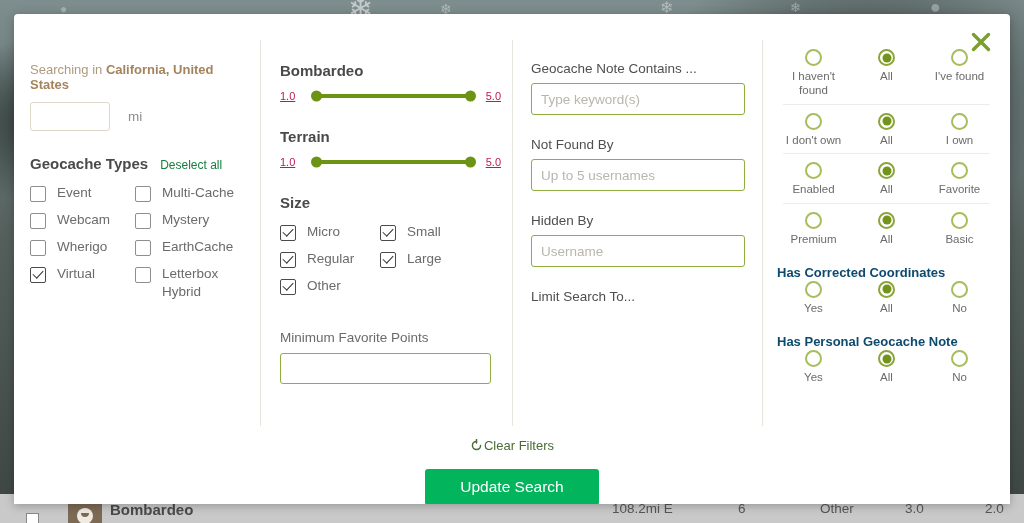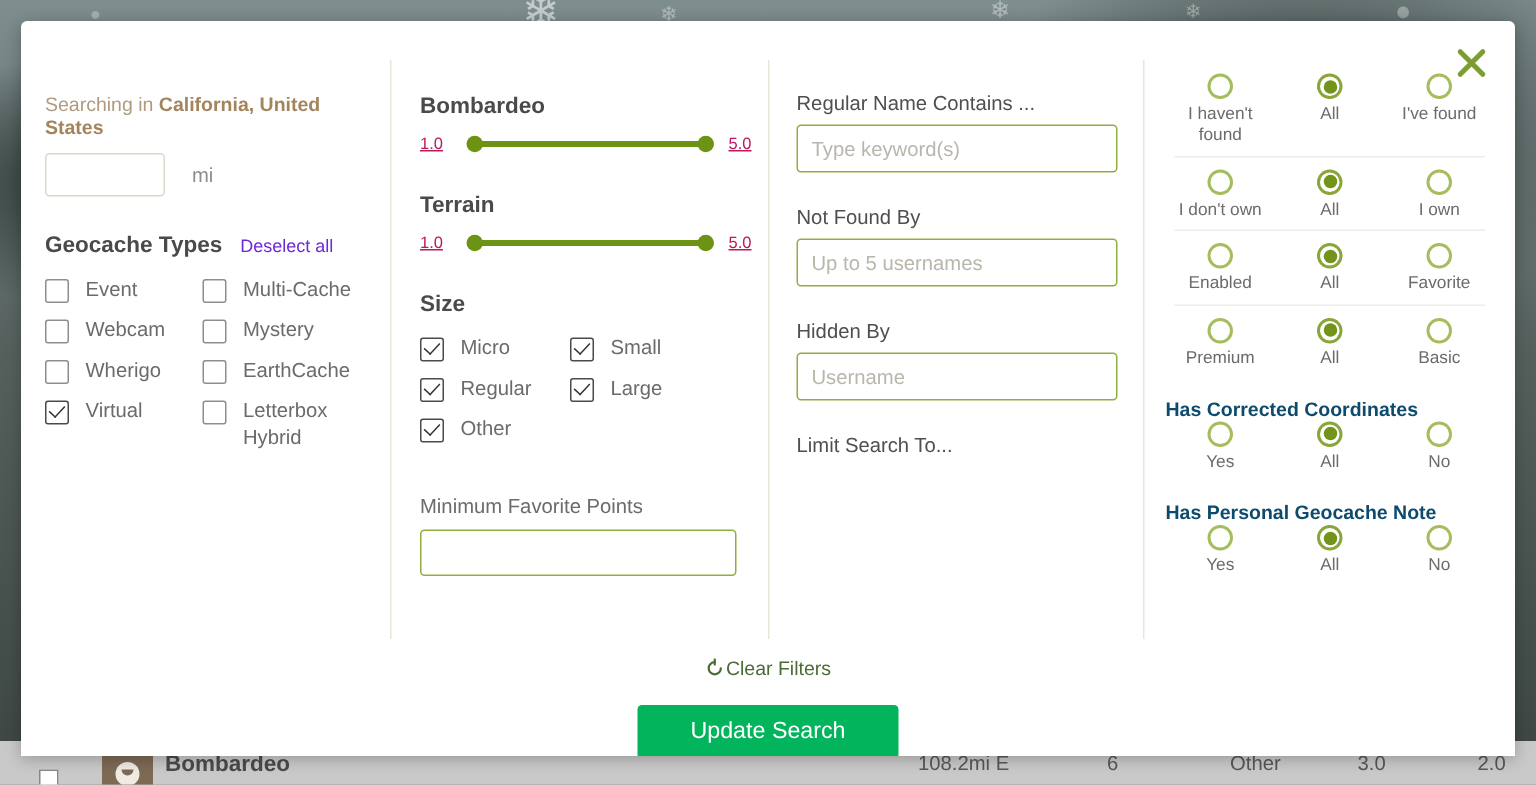--- a/index.html
+++ b/index.html
@@ -108,21 +108,21 @@
   }
   .dist-unit { margin-left: 18px; font-size: 13.5px; color: #8d8d8d; }
 
   .types-head {
     margin-top: 24px; display: flex; align-items: baseline;
   }
   .types-head h3 {
     font-size: 15px; color: #4a4a4a; font-weight: bold;
   }
   .deselect-all {
-    margin-left: 12px; font-size: 12px; color: #6d28d9; cursor: pointer; text-align: right;
+    margin-left: 12px; font-size: 12px; color: #15803d; cursor: pointer; text-align: right;
   }
 
   .cb-grid {
     margin-top: 12px;
     display: grid;
     grid-template-columns: 105px 1fr;
     row-gap: 0;
   }
   .cb-item {
     display: flex; align-items: flex-start; height: 27px; cursor: pointer;
@@ -382,21 +382,21 @@
         </div>
         <div></div>
       </div>
 
       <div class="mfp-label">Minimum Favorite Points</div>
       <input class="mfp-input" type="text" placeholder="" style="">
     </div>
 
     <div class="col col-3 sep">
 
-      <div class="f-label first">Regular Name Contains ...</div>
+      <div class="f-label first">Geocache Note Contains ...</div>
       <input class="t-input" type="text" placeholder="Type keyword(s)" style="">
 
       <div class="f-label">Not Found By</div>
       <input class="t-input" type="text" placeholder="Up to 5 usernames" style="">
 
       <div class="f-label">Hidden By</div>
       <input class="t-input" type="text" placeholder="Username" style="">
 
       <div class="f-label">Limit Search To...</div>
     </div>

